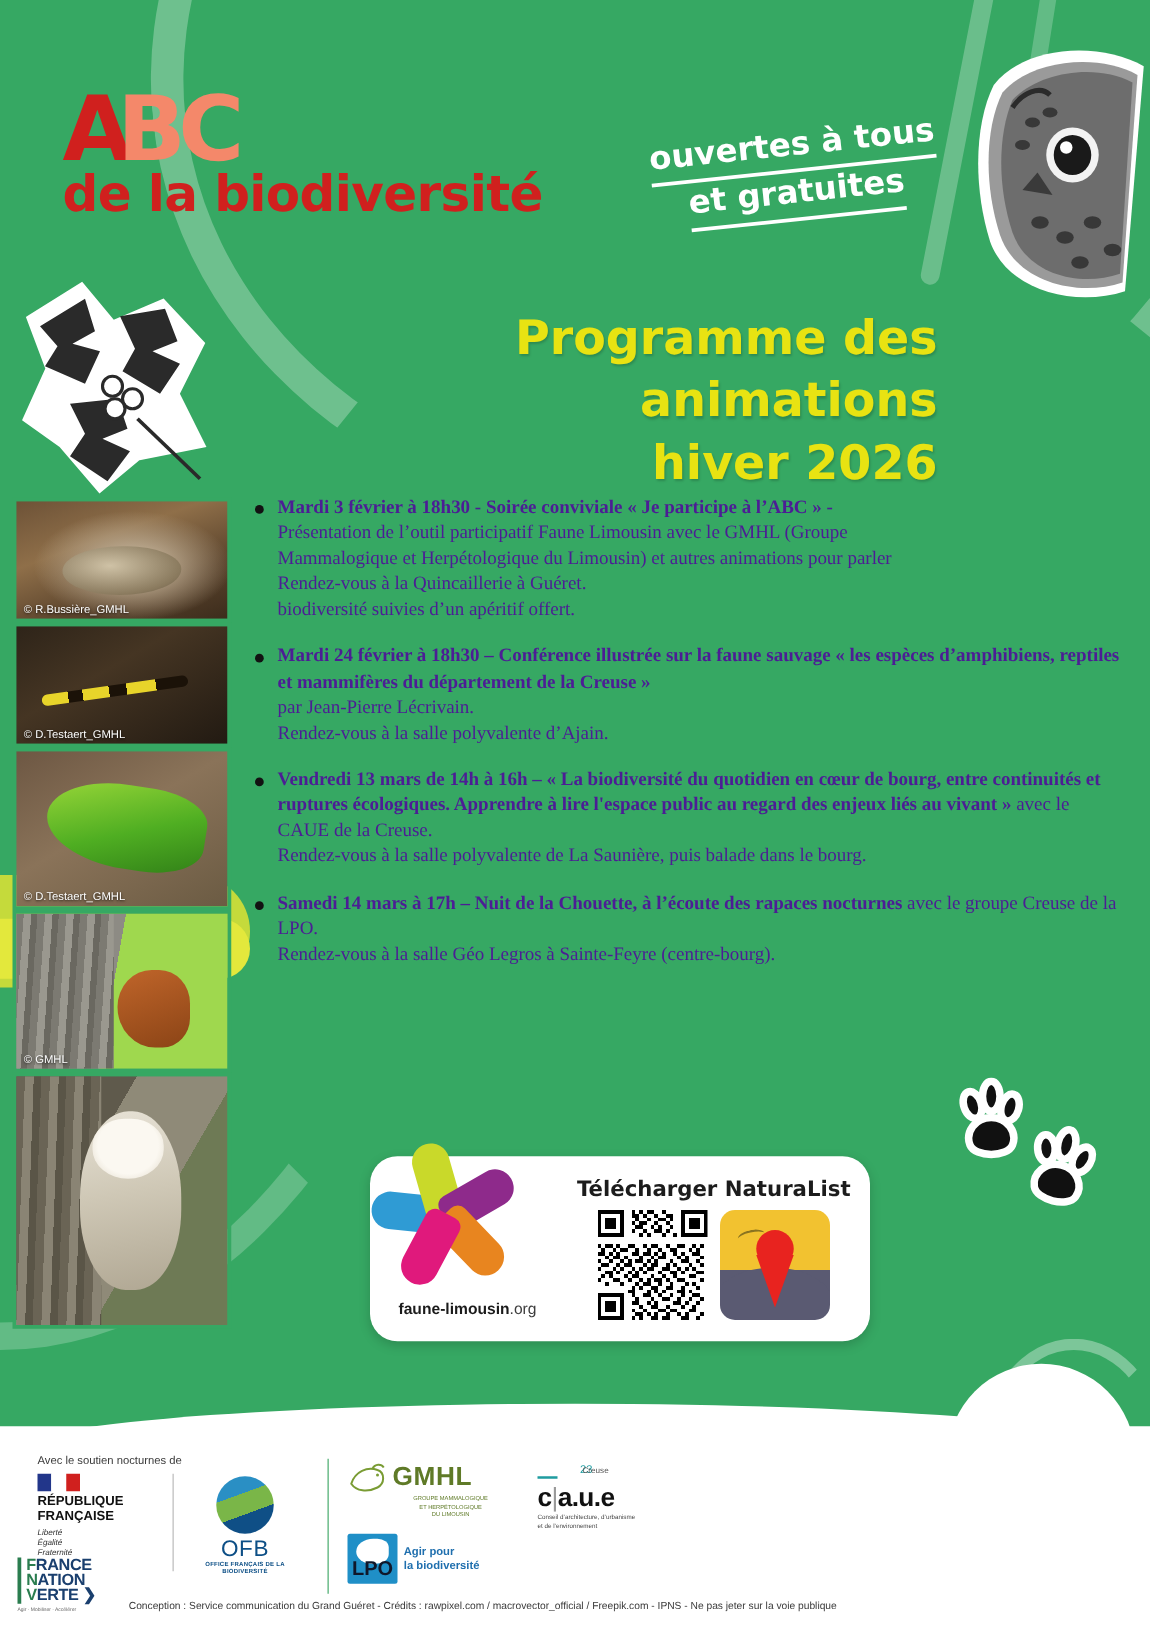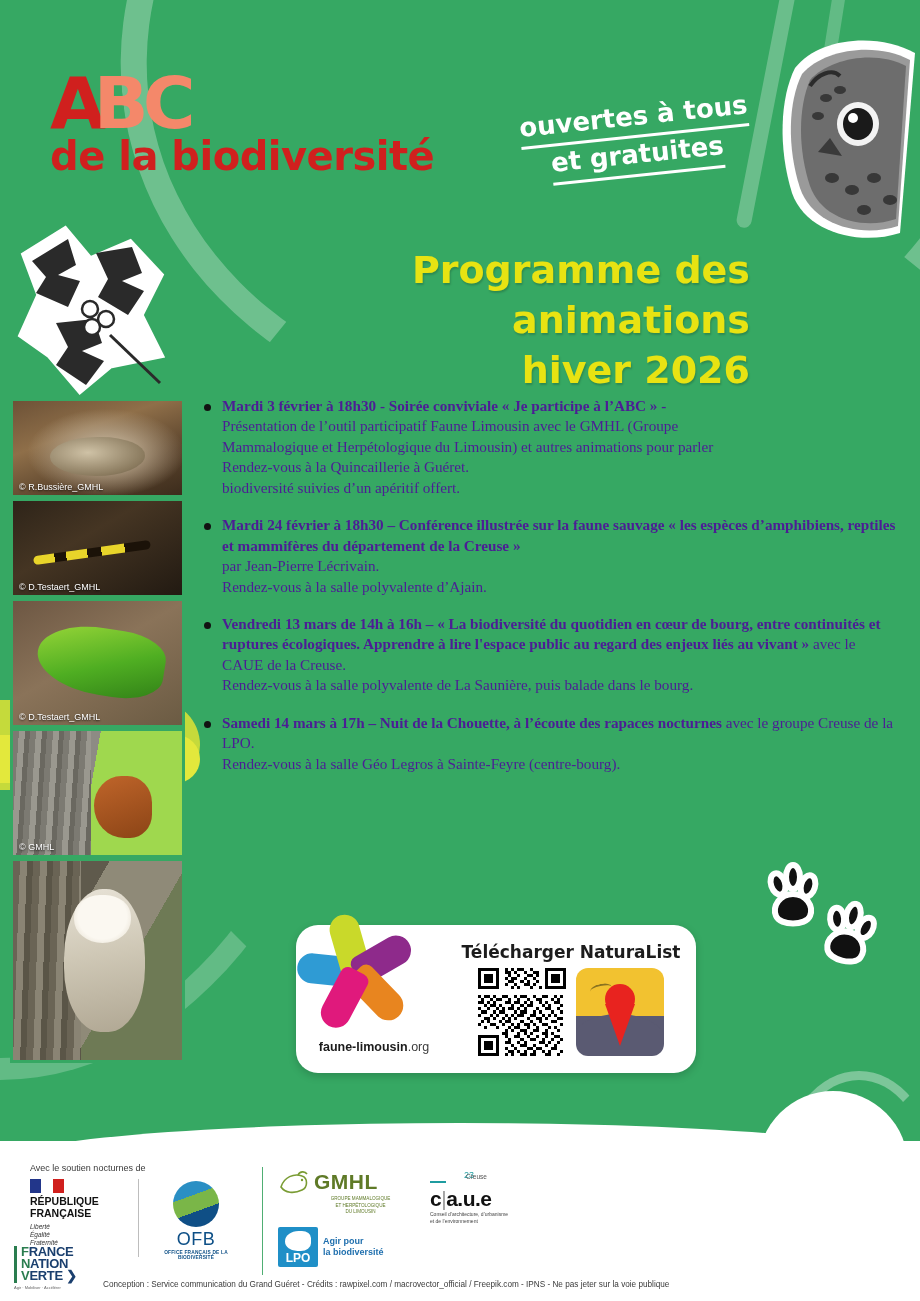--- a/index.html
+++ b/index.html
@@ -281,21 +281,21 @@
   .logo-gmhl { position: absolute; left: 278px; top: 28px; width: 128px; text-align: center; }
   .gmhl-row { display: flex; align-items: center; gap: 4px; }
   .gmhl-leaf { width: 32px; height: 26px; }
   .gmhl-name { font-size: 21px; font-weight: 700; color: #5f7a27; letter-spacing: .5px; }
   .gmhl-sub { font-size: 4.6px; color: #5f7a27; line-height: 1.45; margin-left: 37px; margin-top: 1px; }
   .logo-lpo { position: absolute; left: 278px; top: 86px; display: flex; align-items: center; gap: 5px; }
   .lpo-box { width: 40px; height: 40px; background: #1f8fc7; position: relative; border-radius: 2px; }
   .lpo-box .bird2 { position: absolute; left: 7px; top: 4px; width: 26px; height: 20px;
       background: #fff; border-radius: 60% 40% 45% 55%; }
   .lpo-box .txt { position: absolute; left: 0; bottom: 2px; width: 100%; text-align: center;
-      font-size: 12px; font-weight: 800; color: #ffffff; }
+      font-size: 16px; font-weight: 800; color: #0f172a; }
   .lpo-slogan { font-size: 9px; font-weight: 700; color: #1f6fae; line-height: 1.25; }
   .logo-caue { position: absolute; left: 430px; top: 30px; }
   .caue-23 { font-size: 9px; font-weight: 400; color: #1f9ca0; line-height: 1; text-align: center;}
   .caue-line { width: 16px; height: 2px; background: #1f9ca0; margin: 1px 0 1px 0; }
   .caue-creuse { font-size: 6.5px; color: #555; position: absolute; left: 36px; top: 2px; }
   .caue-main { font-size: 21px; font-weight: 800; color: #111; letter-spacing: -.5px; }
   .caue-main .sep { color: #999; font-weight: 300; }
   .caue-sub { font-size: 5px; color: #444; line-height: 1.4; }
   .logo-fnv { position: absolute; left: 14px; top: 105px; }
   .fnv-box { border-left: 3px solid #2a7d4f; padding-left: 4px; }

